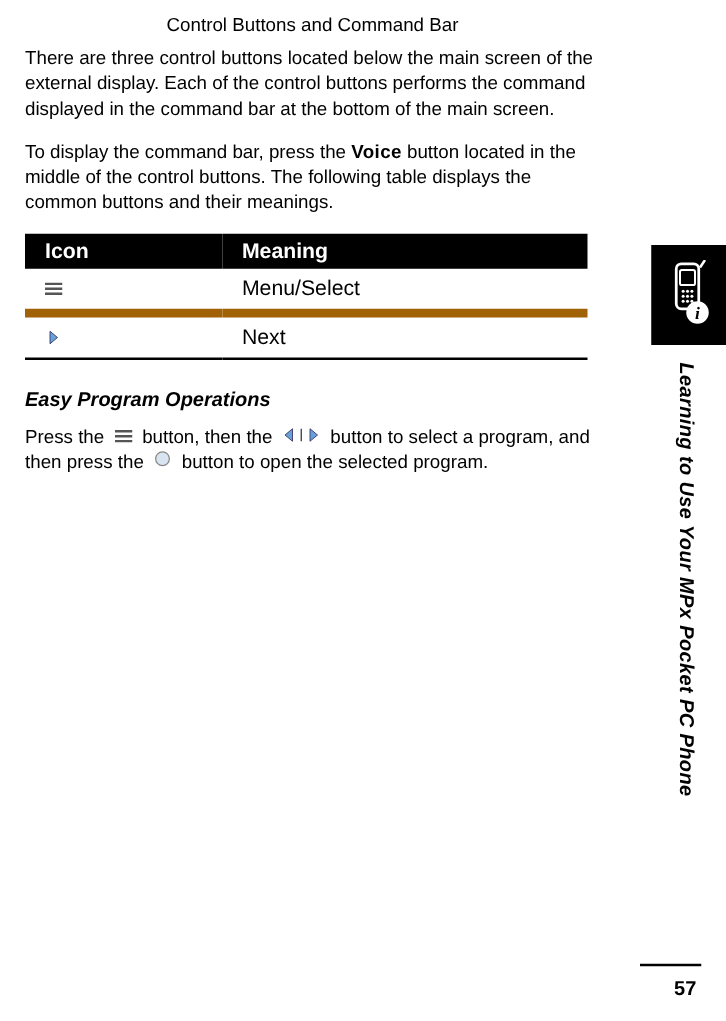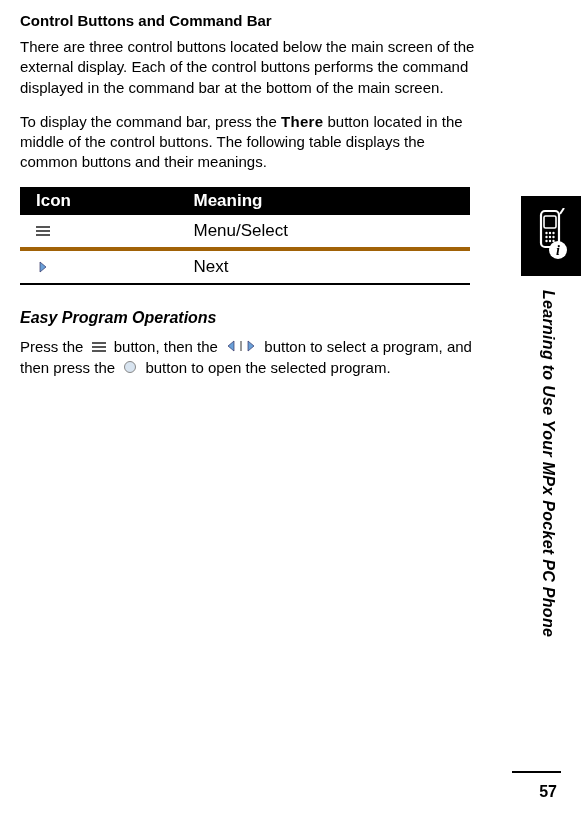--- a/index.html
+++ b/index.html
@@ -10,22 +10,23 @@
       position: relative;
       background: #fff;
       color: #000;
     }
     .content {
       padding: 12px 20px 0 20px;
       width: 500px;
     }
     h2.subsection {
       font-size: 15px;
-      font-weight: bold;
+      font-weight: normal;
       margin-bottom: 8px;
+      text-align: center;
     }
     p.body {
       font-size: 15px;
       line-height: 1.35;
       margin-bottom: 14px;
     }
     .menu-bold {
       font-weight: bold;
       letter-spacing: 0.3px;
     }
@@ -37,21 +38,21 @@
     }
     table.icon-table th {
       background: #000;
       color: #fff;
       text-align: left;
       padding: 4px 16px;
       font-weight: bold;
     }
     table.icon-table td {
       padding: 6px 16px;
-      border-bottom: 4px solid #a16207;
+      border-bottom: 7px solid #a16207;
     }
     table.icon-table tr:last-child td {
       border-bottom: 2px solid #000;
     }
     table.icon-table th:first-child,
     table.icon-table td:first-child {
       width: 35%;
     }
     .icon-cell svg { vertical-align: middle; }
     h2.section-heading {
@@ -101,21 +102,21 @@
   </style>
 </head>
 <body>
 
 <div class="content">
   <h2 class="subsection">Control Buttons and Command Bar</h2>
 
   <p class="body">There are three control buttons located below the main screen of the external display. Each of the control buttons performs the command displayed in the command bar at the bottom of the main screen.</p>
 
   <p class="body">
-    <span>To display the command bar, press the </span><span class="menu-bold">There</span><span> button located in the middle of the control buttons. The following table displays the common buttons and their meanings.</span>
+    <span>To display the command bar, press the </span><span class="menu-bold">Voice</span><span> button located in the middle of the control buttons. The following table displays the common buttons and their meanings.</span>
   </p>
 
   <table class="icon-table">
     <tbody>
         <tr>
       <th>Icon</th>
       <th>Meaning</th>
     </tr>
     <tr>
       <td class="icon-cell">

